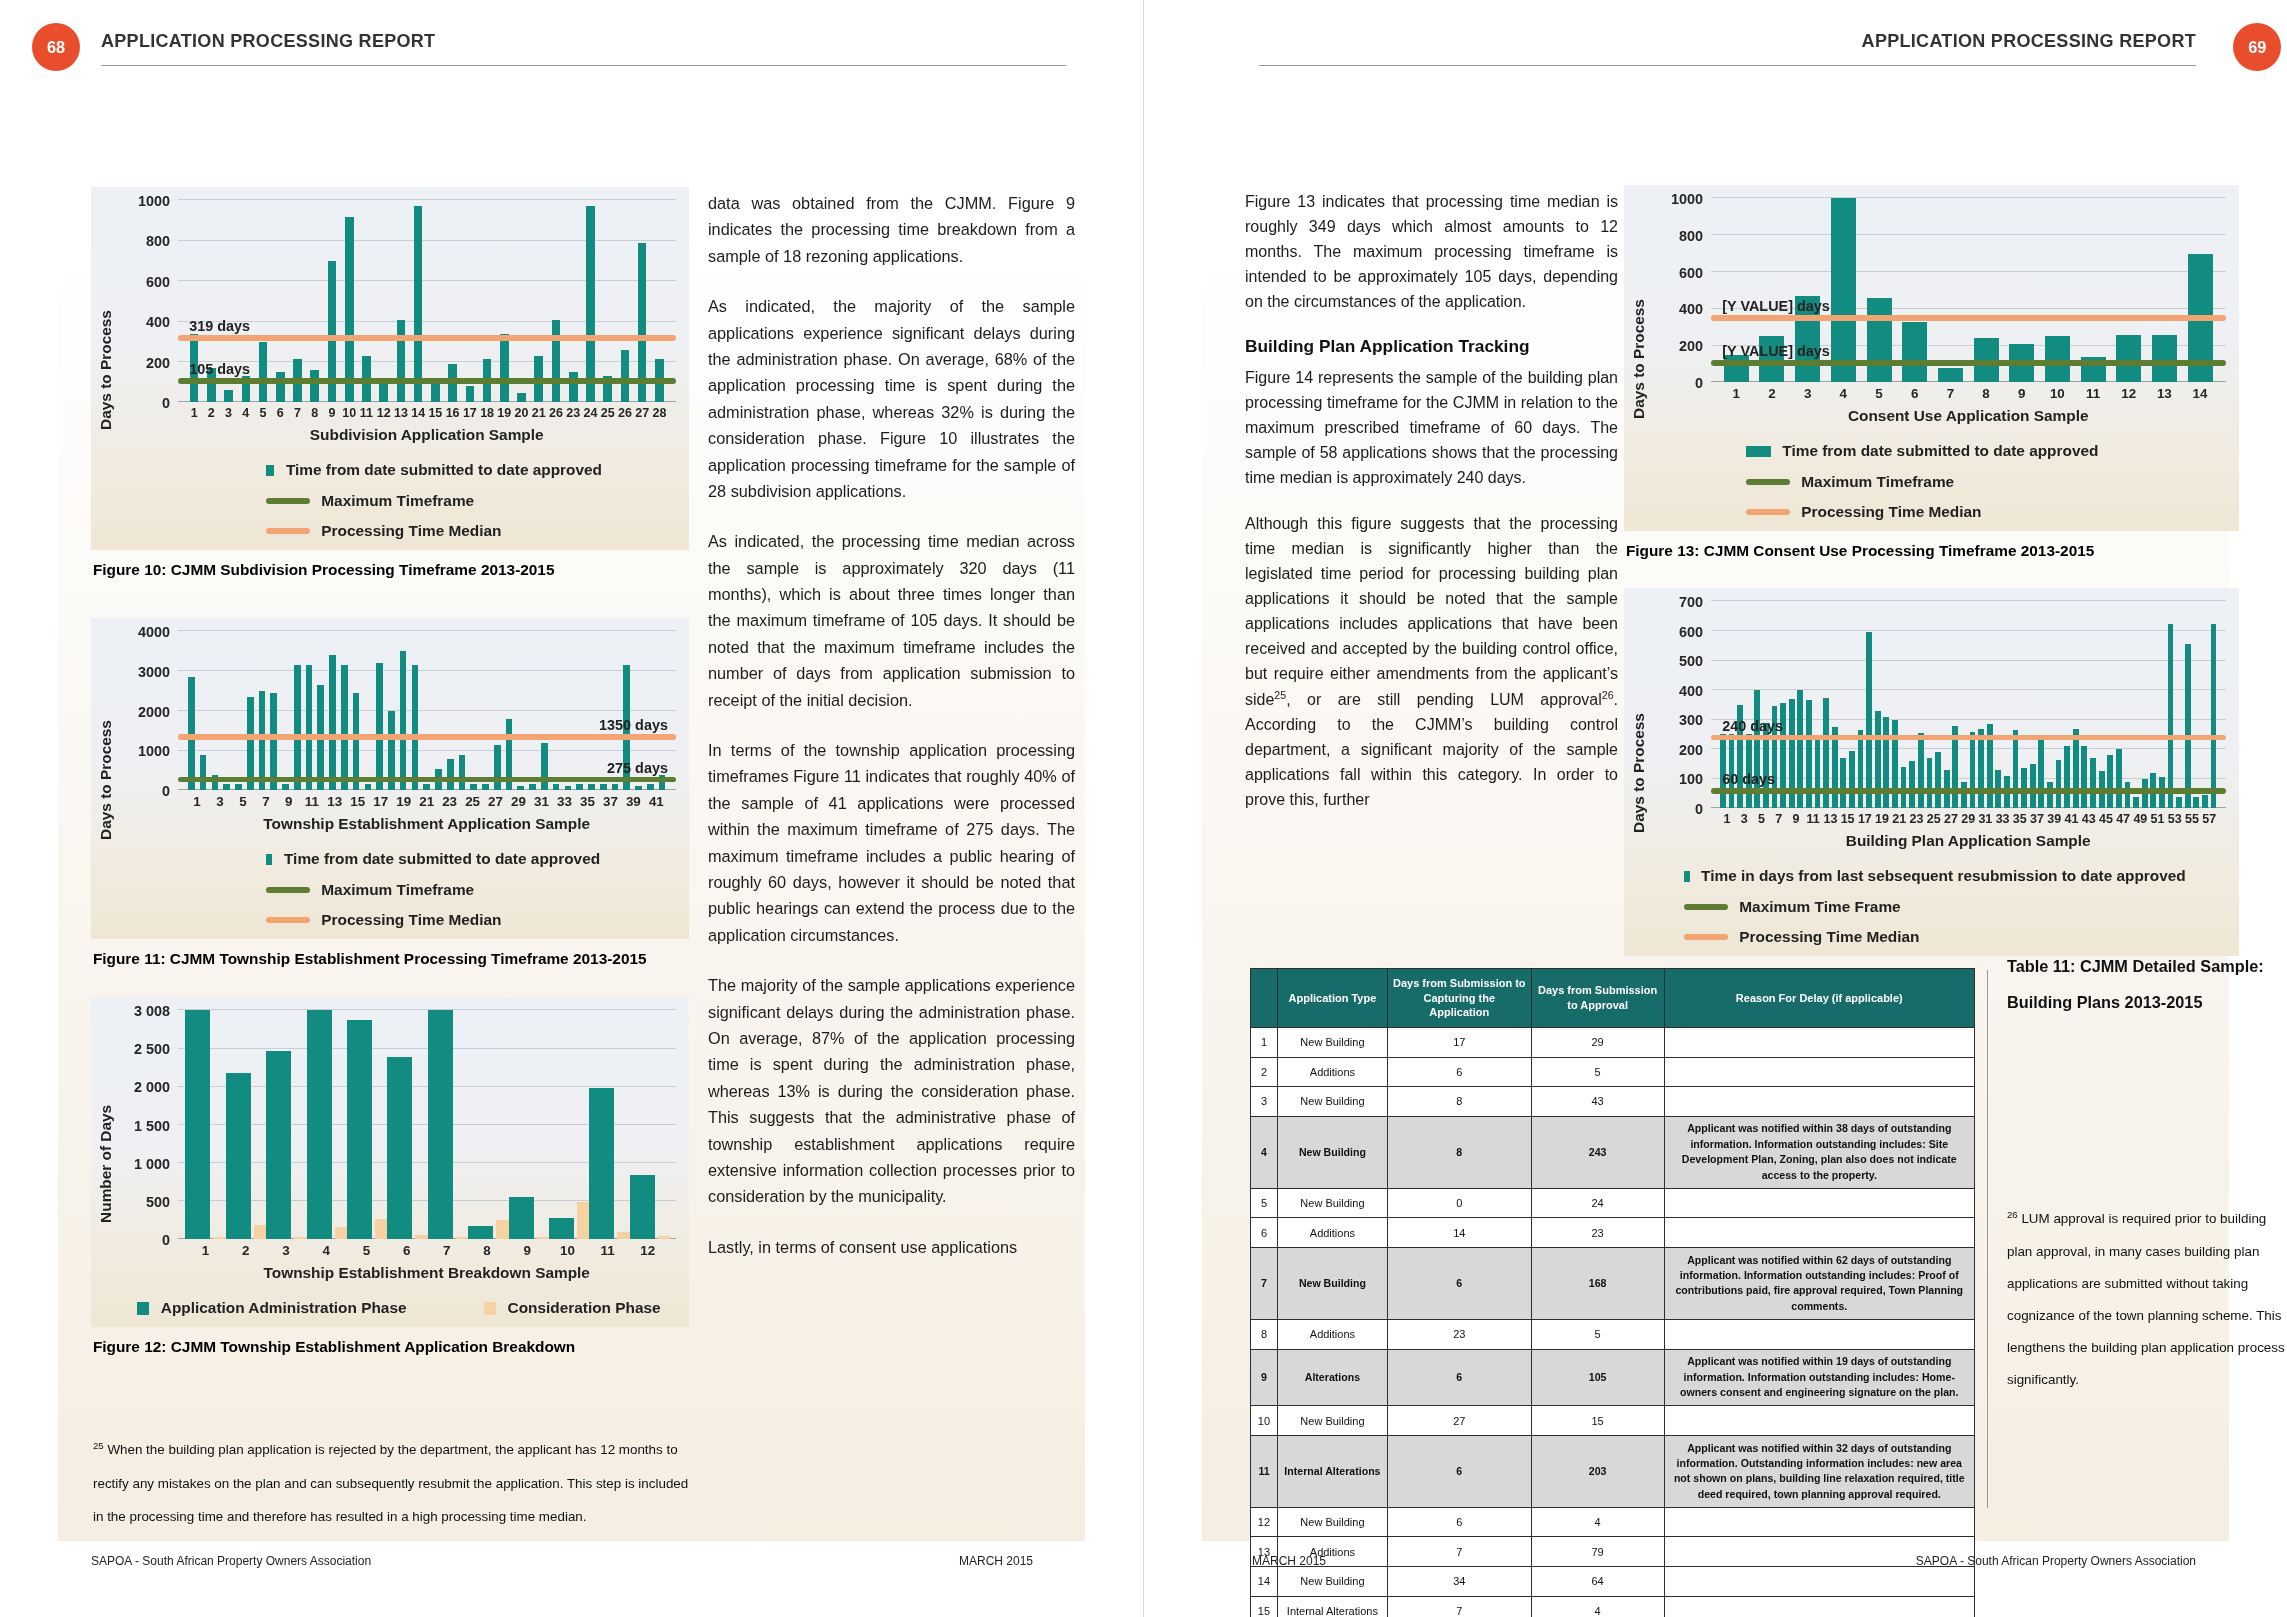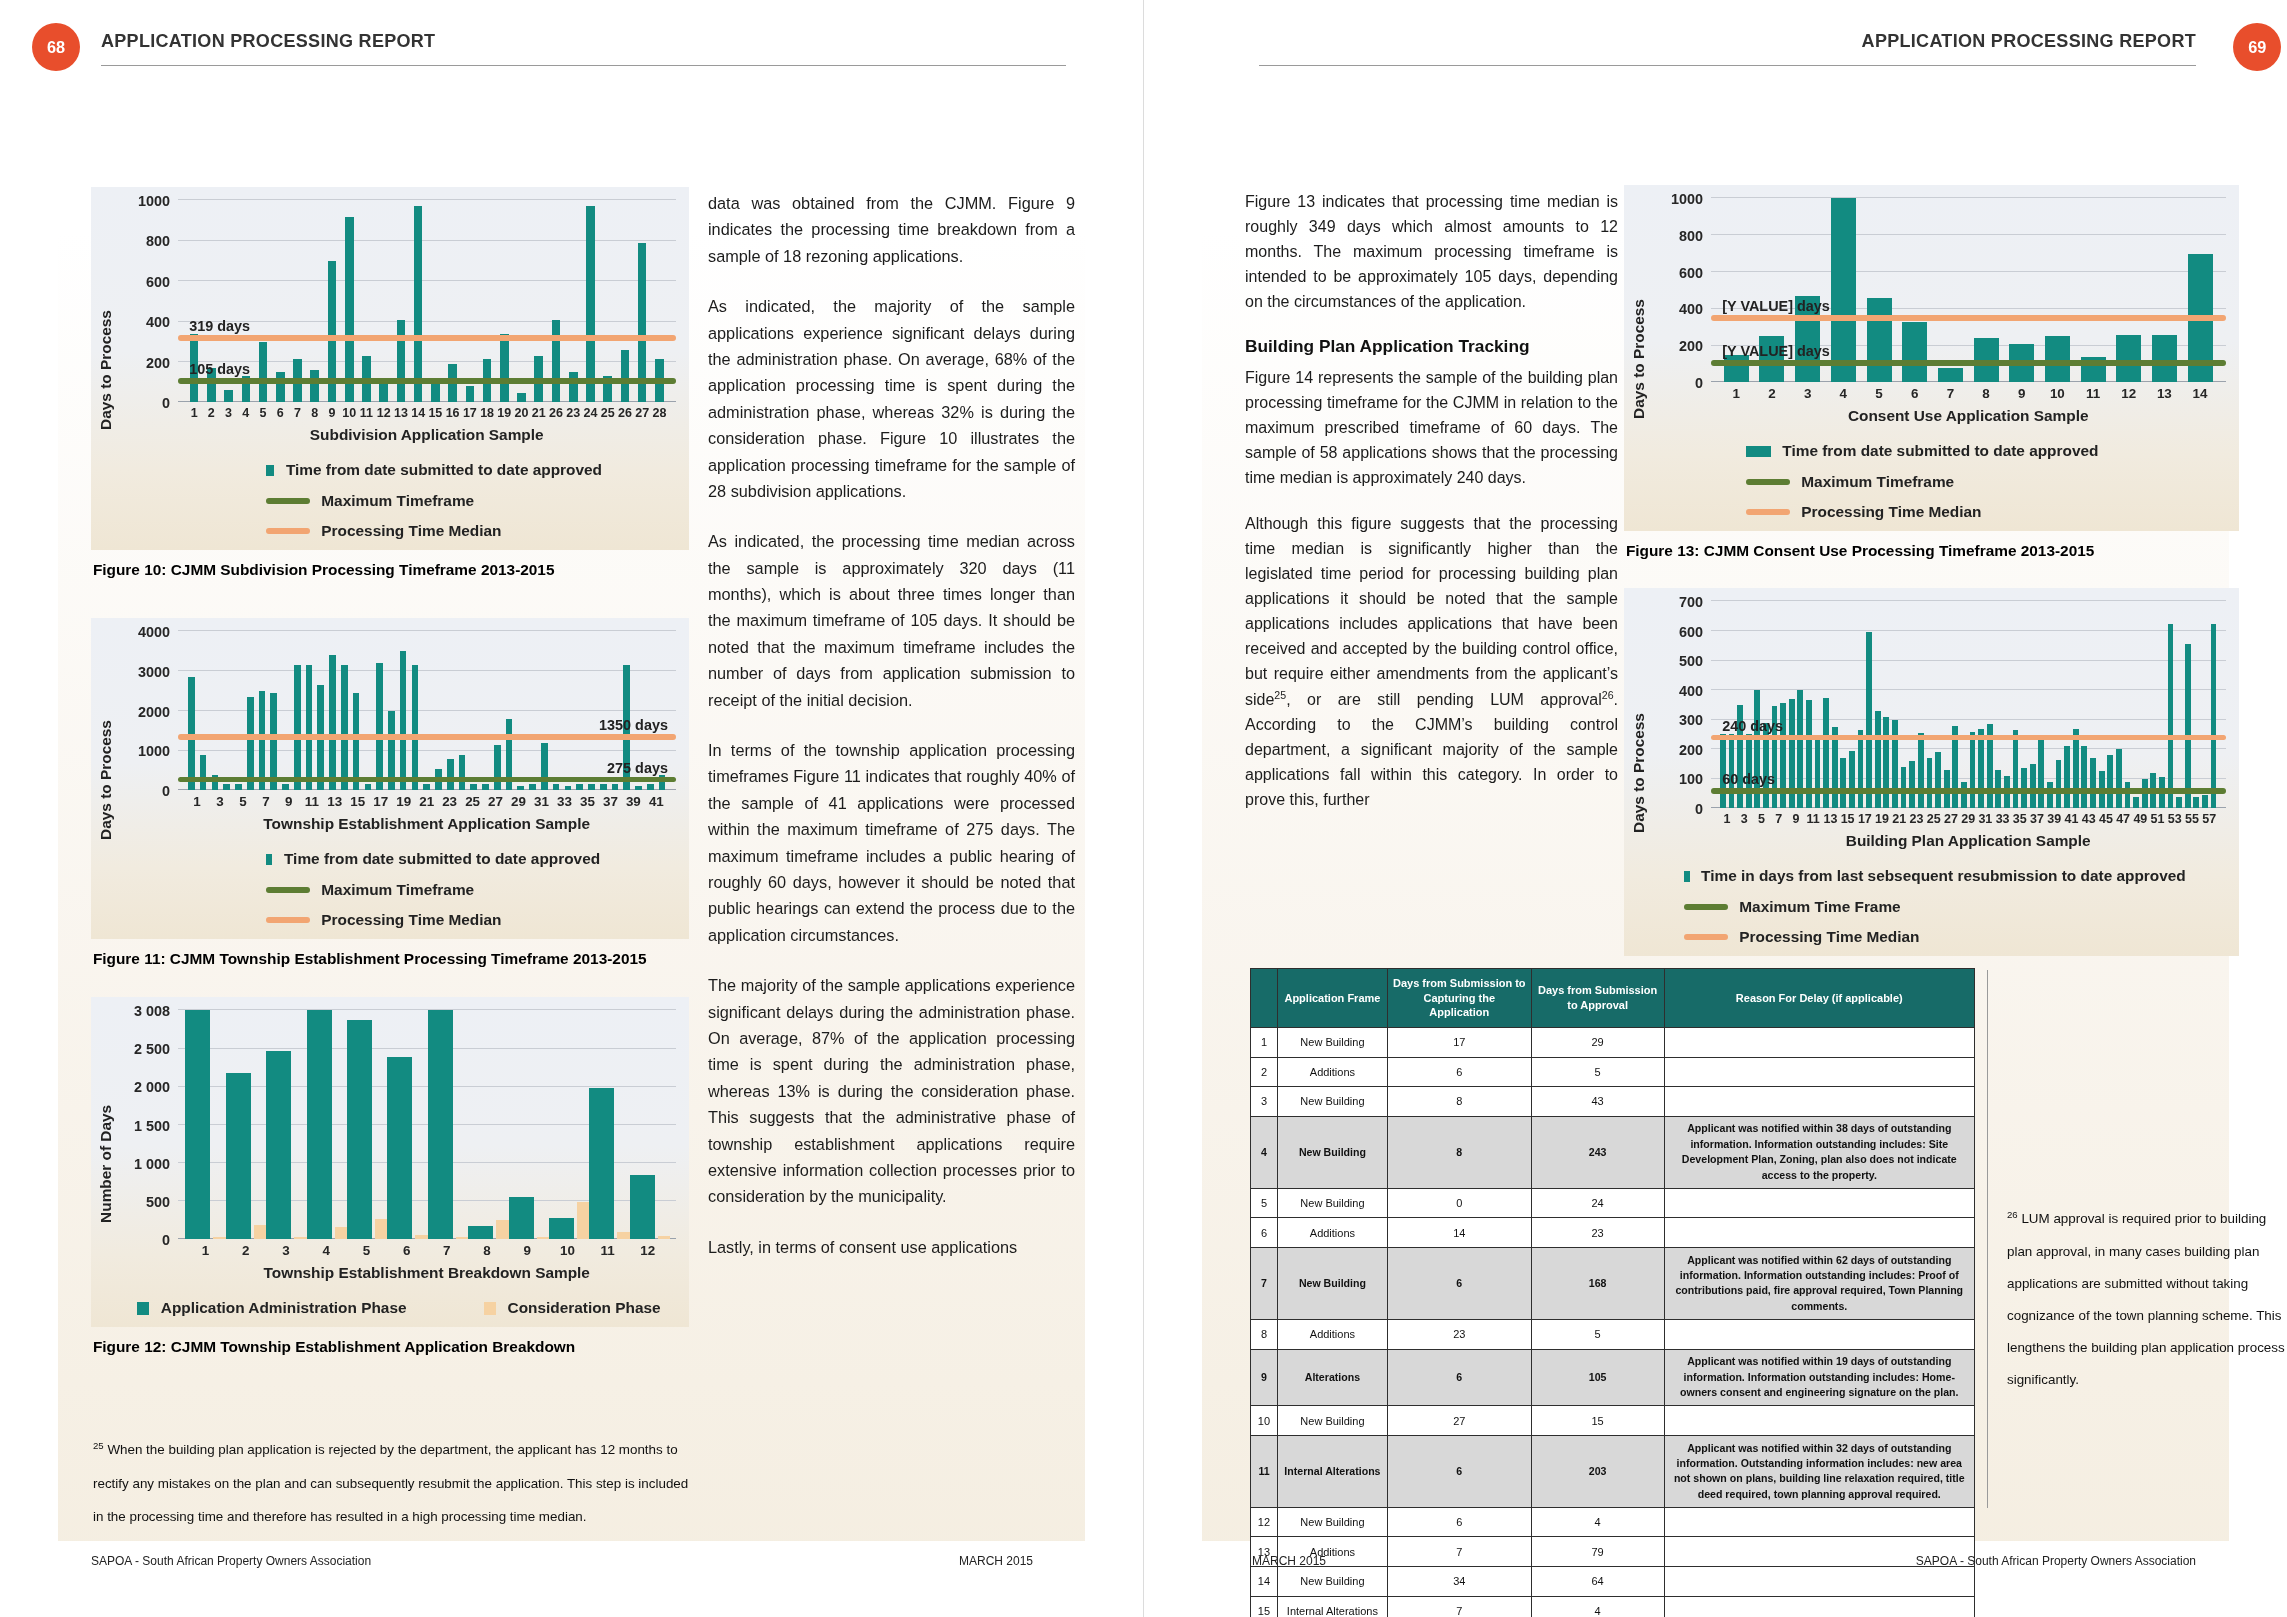--- a/index.html
+++ b/index.html
@@ -981,21 +981,21 @@
         <colgroup>
           <col style="width:27px">
             <col style="width:110px">
             <col style="width:144px">
             <col style="width:133px">
             <col style="width:311px">
         </colgroup>
         <thead>
           <tr>
             <th></th>
-            <th>Application Frame</th>
+            <th>Application Type</th>
             <th>Days from Submission to Capturing the Application</th>
             <th>Days from Submission to Approval</th>
             <th>Reason For Delay (if applicable)</th>
           </tr>
         </thead>
         <tbody>
             <tr>
               <td>1</td>
               <td>New Building</td>
               <td>17</td>
@@ -1100,20 +1100,21 @@
               <td>4</td>
               <td class="reason"></td>
             </tr>
           </tbody>
       </table>
     </div>
 
     <div class="v-divider" style="left:843px;top:970px;height:538px;"></div>
 
     <div class="sidebar" style="left:863px;top:949px;width:277px;">
+      <p class="side-caption">Table 11: CJMM Detailed Sample: Building Plans 2013-2015</p>
     </div>
 
     <div class="footnote" style="left:863px;top:1203px;width:279px;line-height:2.4;">
       <span class="fn-sup">26</span>
       <span>LUM approval is required prior to building plan approval, in many cases building plan applications are submitted without taking cognizance of the town planning scheme. This lengthens the building plan application process significantly.</span>
     </div>
 
     <div class="footer-row" style="left:108px;right:91px;top:1554px;">
       <span>MARCH 2015</span>
       <span>SAPOA - South African Property Owners Association</span>

